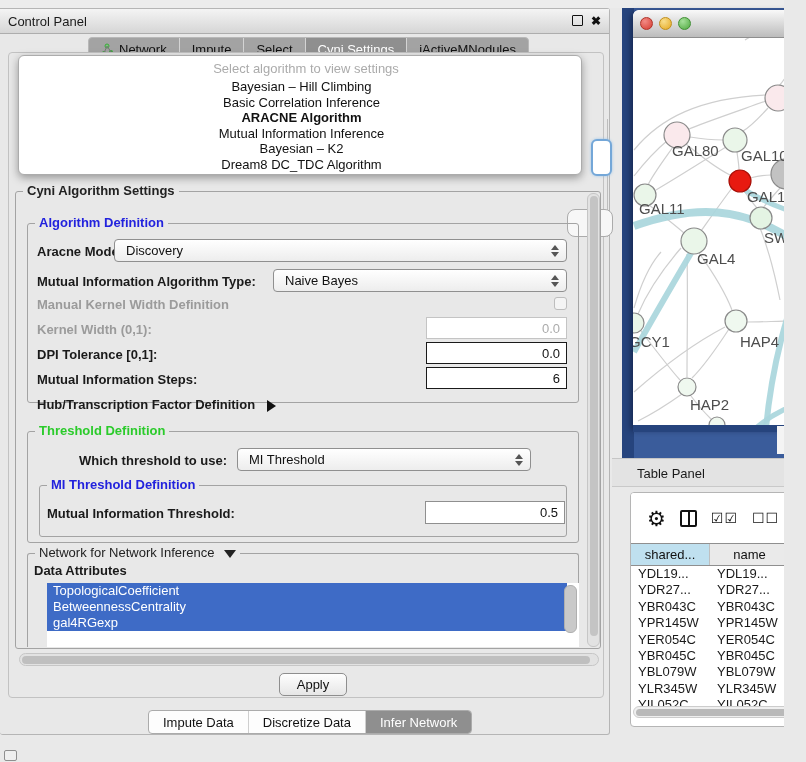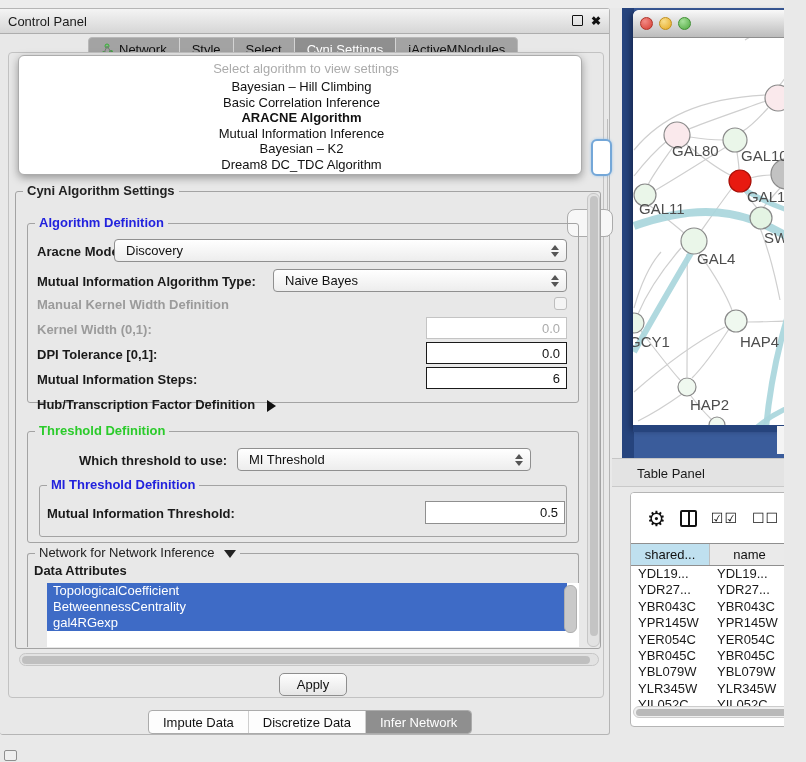--- a/index.html
+++ b/index.html
@@ -128,21 +128,21 @@
               <circle cx="3" cy="10" r="2" fill="#3FA53F"></circle>
               <circle cx="10" cy="9" r="2" fill="#3FA53F"></circle>
               <circle cx="6" cy="3" r="2" fill="#7FC97F" stroke="#3FA53F"></circle>
               <line x1="6" y1="3" x2="3" y2="10" stroke="#777" stroke-width="1"></line>
               <line x1="6" y1="3" x2="10" y2="9" stroke="#777" stroke-width="1"></line>
             </svg>
           </span>
           <span>Network</span>
         </div>
         <div class="tab">
-          <span>Style</span>
+          <span>Impute</span>
         </div>
         <div class="tab">
           <span>Select</span>
         </div>
         <div class="tab sel">
           <span>Cyni Settings</span>
         </div>
         <div class="tab">
           <span>jActiveMNodules</span>
         </div>

